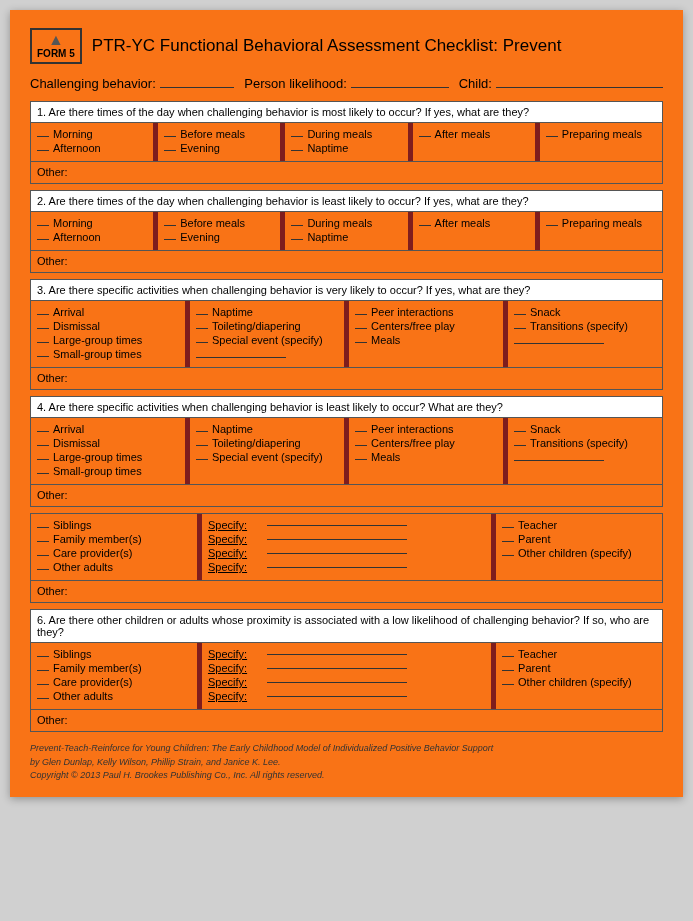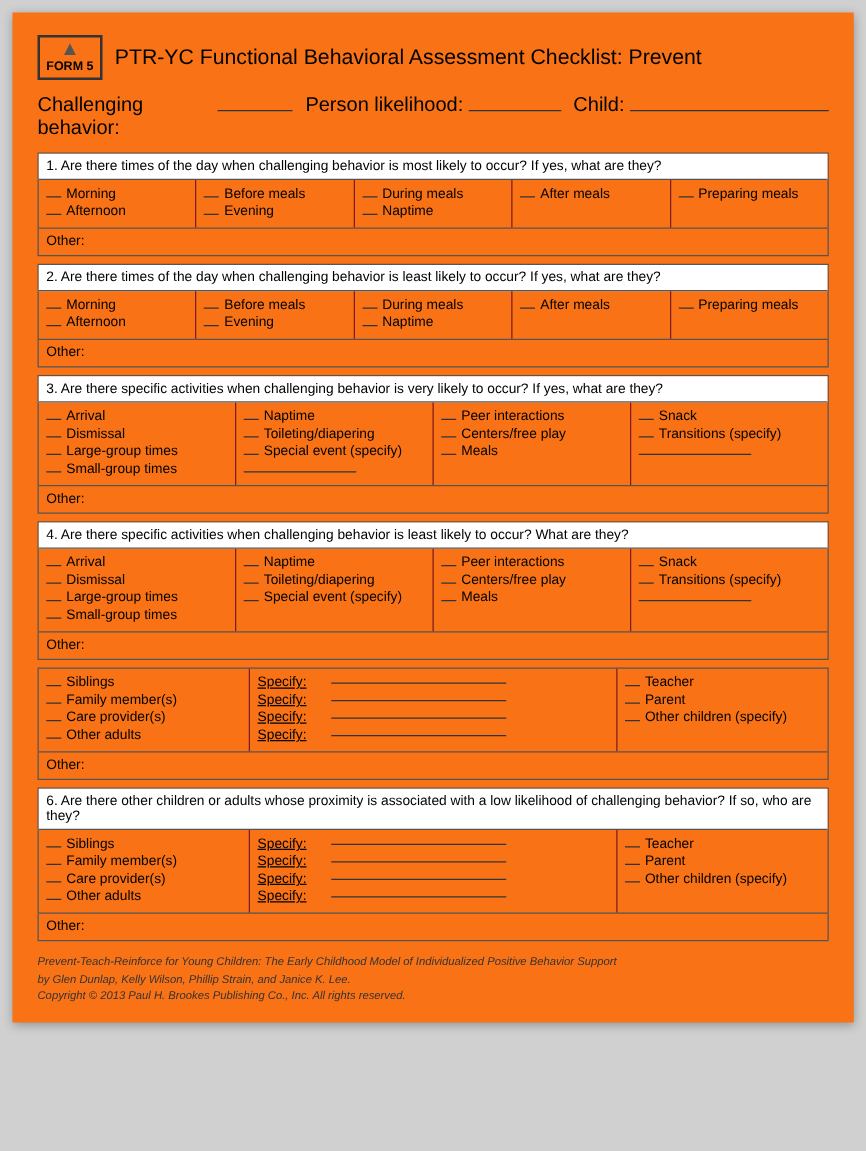--- a/index.html
+++ b/index.html
@@ -42,21 +42,21 @@
       line-height: 1;
     }
     .header-title {
       font-size: 17px;
       font-weight: normal;
     }
     .top-fields {
       display: flex;
       gap: 10px;
       margin-bottom: 10px;
-      font-size: 16px;
+      font-size: 13px;
     }
     .top-field {
       display: flex;
       align-items: baseline;
       gap: 4px;
       flex: 1;
     }
     .top-field-line {
       flex: 1;
       border-bottom: 1px solid #333;
@@ -73,21 +73,21 @@
       font-size: 11px;
       border-bottom: 1px solid #555;
     }
     .section-body {
       display: flex;
       border-bottom: 1px solid #555;
     }
     .section-col {
       flex: 1;
       padding: 5px 6px;
-      border-right: 1px solid #7f1d1d;
+      border-right: 5px solid #7f1d1d;
       font-size: 11px;
     }
     .section-col:last-child {
       border-right: none;
     }
     .check-item {
       display: flex;
       align-items: flex-start;
       margin-bottom: 2px;
       gap: 2px;

